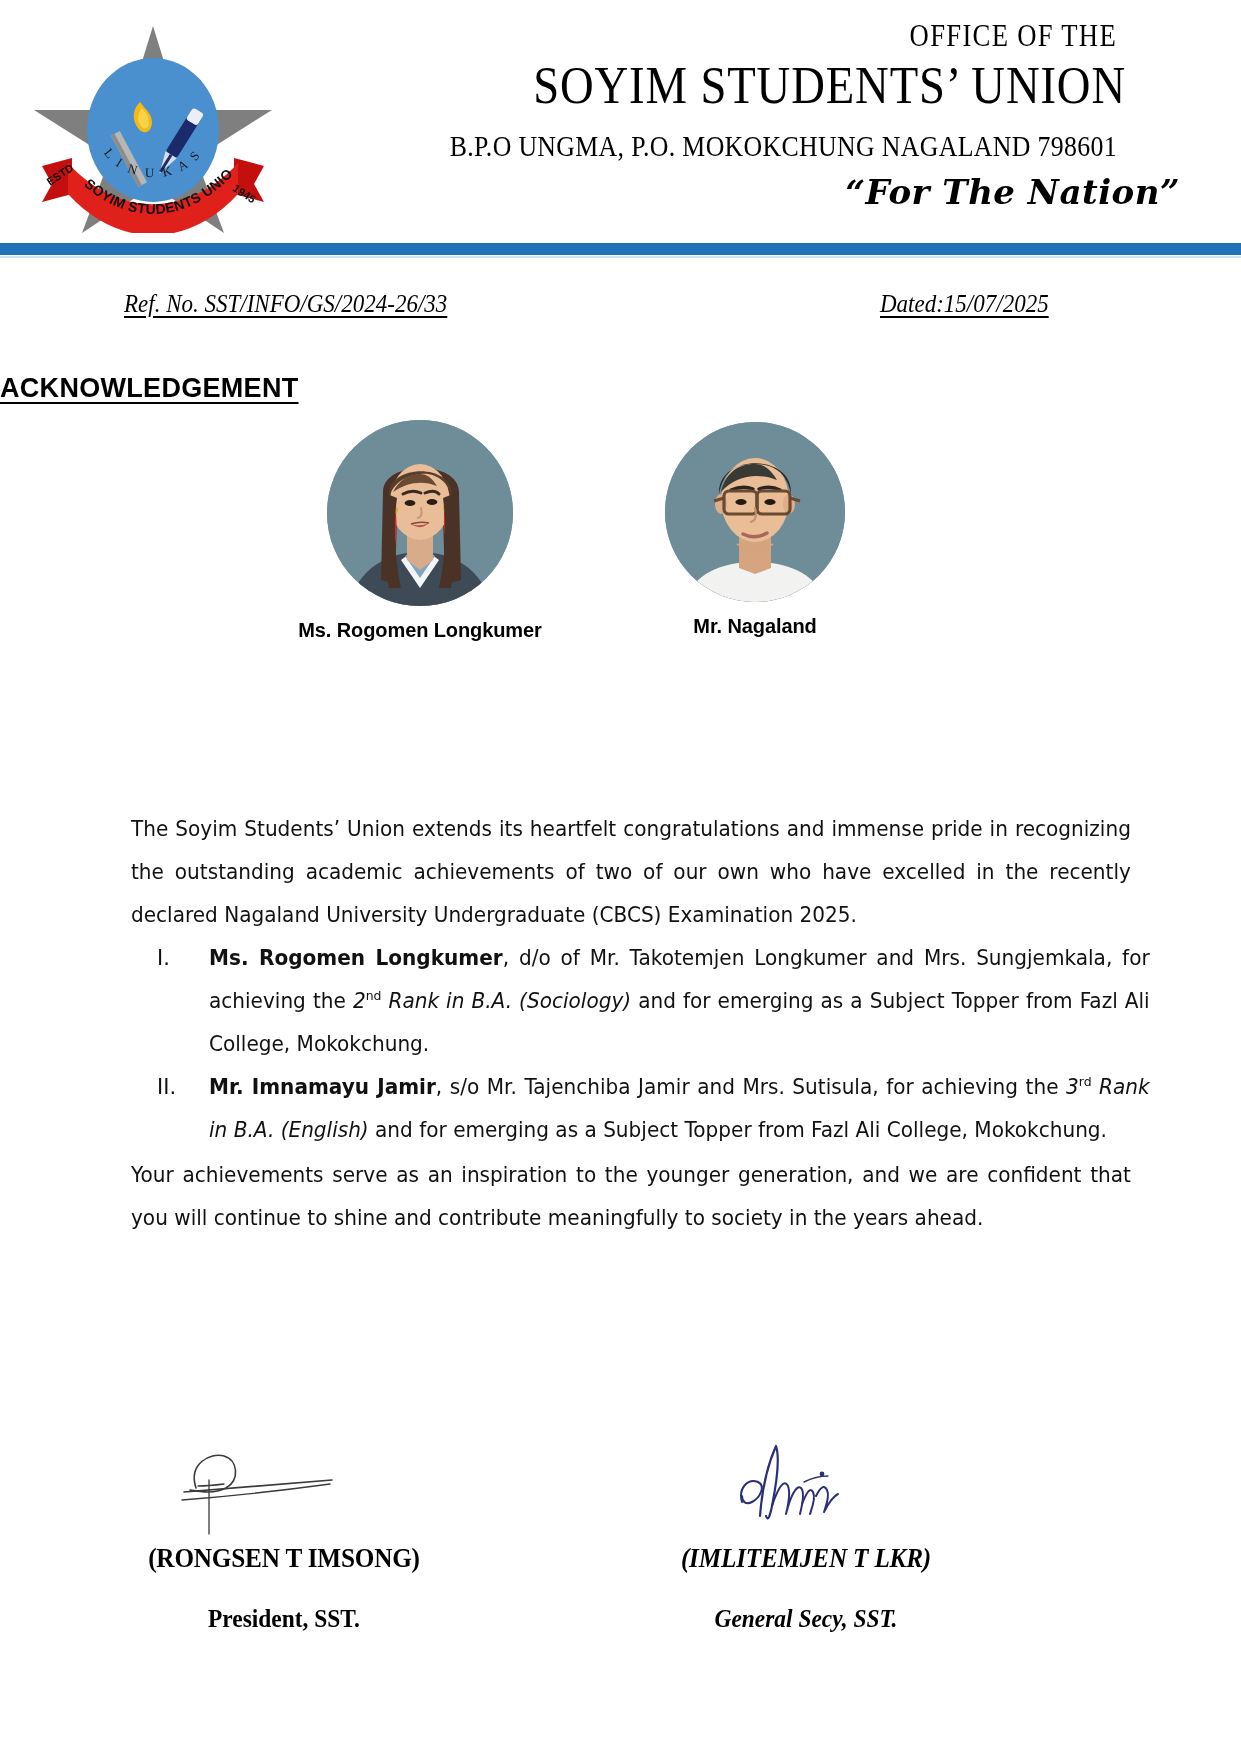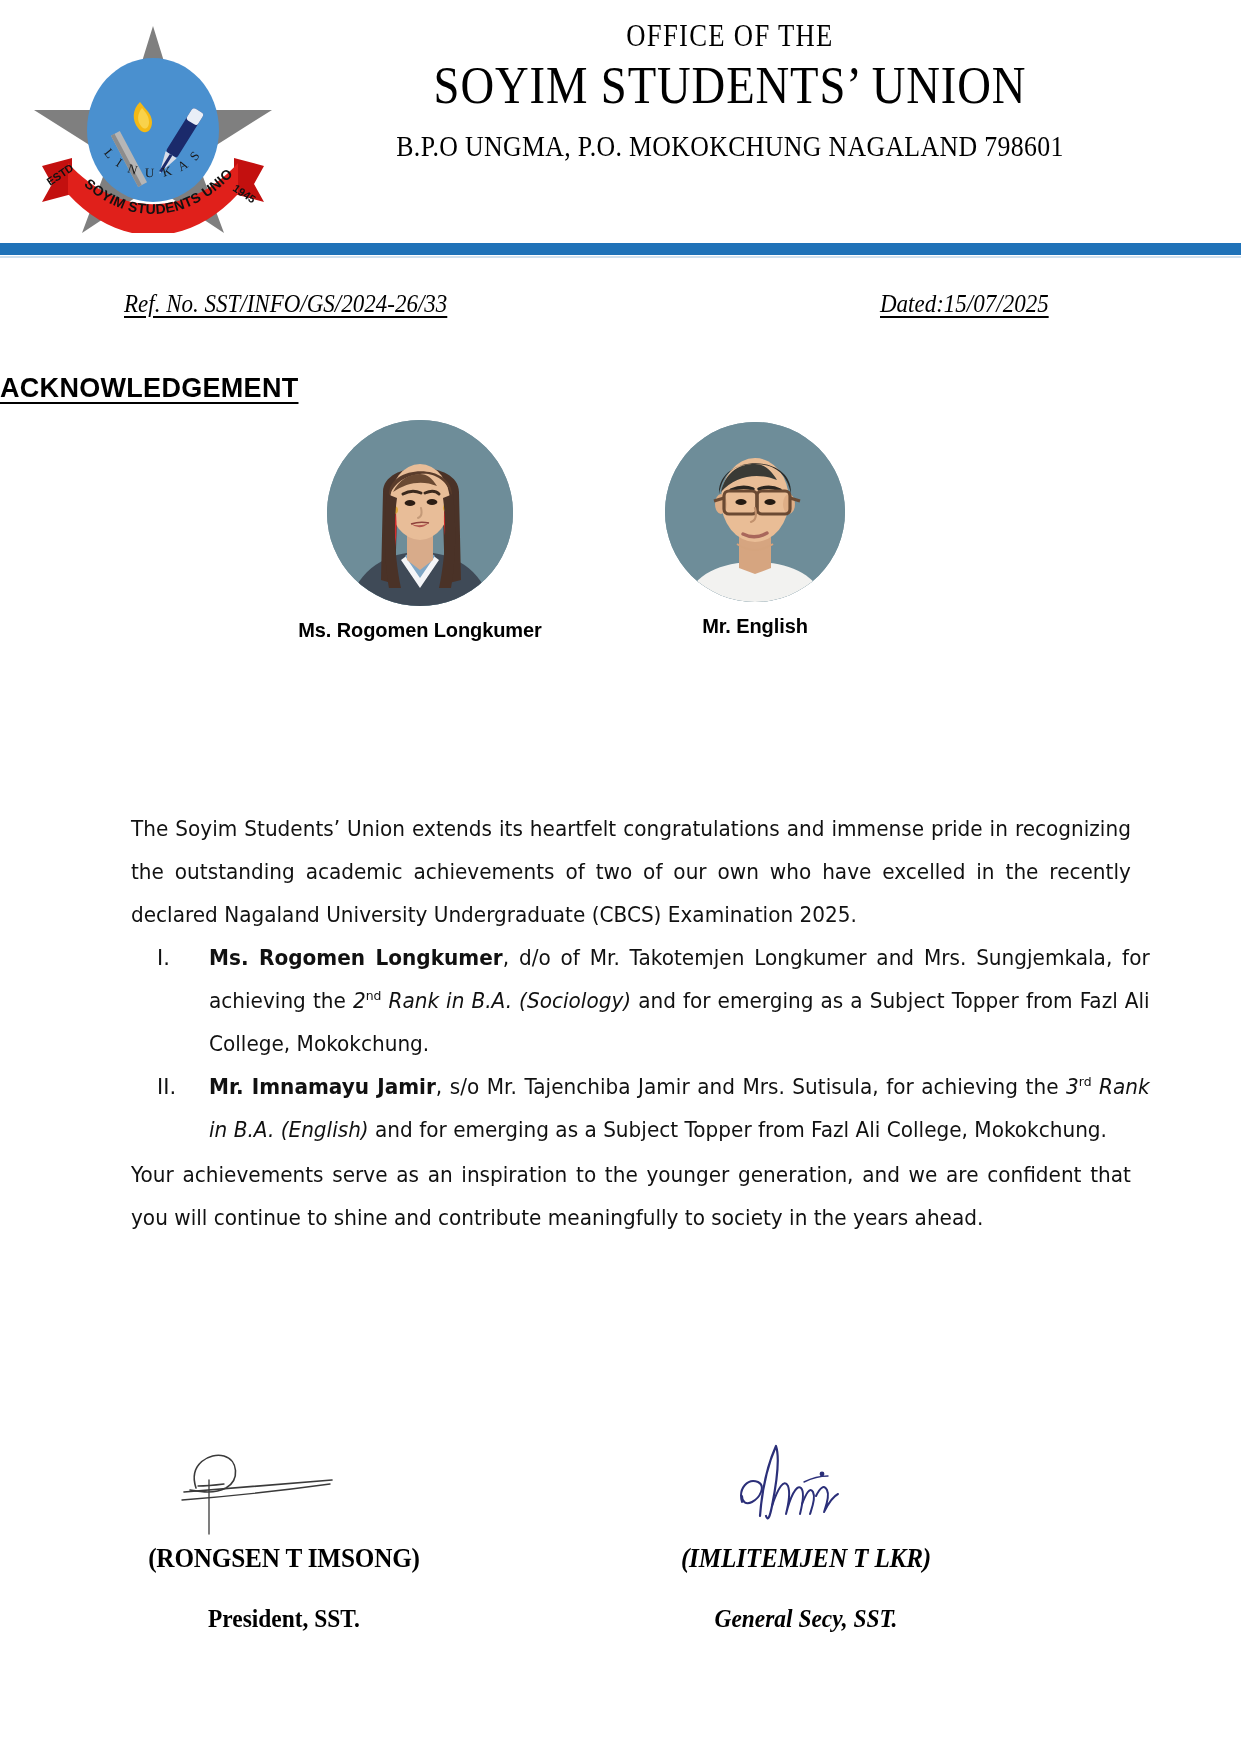--- a/index.html
+++ b/index.html
@@ -29,21 +29,21 @@
     width: 250px;
     height: 215px;
   }
   .logo-wrap svg { display: block; }
 
   .masthead {
     position: absolute;
     left: 280px;
     top: 20px;
     width: 900px;
-    text-align: center;
+    text-align: right;
     font-family: "Liberation Serif", "DejaVu Serif", serif;
   }
   .mh-line1 {
     font-size: 31px;
     letter-spacing: 1.5px;
     line-height: 1.05;
     transform: scaleX(0.86);
     transform-origin: center top;
     white-space: nowrap;
   }
@@ -294,20 +294,21 @@
       </text>
       <text x="22" y="168" font-family="Liberation Sans, sans-serif" font-size="11" font-weight="bold" fill="#111111" transform="rotate(-34 22 168)">ESTD</text>
       <text x="204" y="172" font-family="Liberation Sans, sans-serif" font-size="11" font-weight="bold" fill="#111111" transform="rotate(34 204 172)">1945</text>
     </svg>
   </div>
 
   <div class="masthead">
     <div class="mh-line1">OFFICE OF THE</div>
     <div class="mh-line2">SOYIM STUDENTS’ UNION</div>
     <div class="mh-line3">B.P.O UNGMA, P.O. MOKOKCHUNG NAGALAND 798601</div>
+    <div class="mh-motto">“For The Nation”</div>
   </div>
 </div>
 
 <div class="rule-blue"></div>
 <div class="rule-blue-thin"></div>
 
 <div class="refline">
   <div class="ref-no">Ref. No. SST/INFO/GS/2024-26/33</div>
   <div class="ref-date">Dated:15/07/2025</div>
 </div>
@@ -391,21 +392,21 @@
           <path d="M125 76 L135 79"></path>
         </g>
 
         <path d="M90 86 q3 12 -4 14" stroke="#c2926e" stroke-width="2.2" fill="none" stroke-linecap="round"></path>
 
         <path d="M78 112 q12 6 24 -1" stroke="#a9675b" stroke-width="3.4" fill="none" stroke-linecap="round"></path>
 
         <path d="M72 122 q18 12 36 0" stroke="#d5a47e" stroke-width="2" fill="none"></path>
       </svg>
     </div>
-    <div class="photo-caption">Mr. English</div>
+    <div class="photo-caption">Mr. Nagaland</div>
   </div>
 </div>
 
 <div class="body-copy">
 
   <div class="para">The Soyim Students’ Union extends its heartfelt congratulations and immense pride in recognizing the outstanding academic achievements of two of our own who have excelled in the recently declared Nagaland University Undergraduate (CBCS) Examination 2025.</div>
 
   <ol class="awards">
     <li>
       <span class="roman">I.</span>

